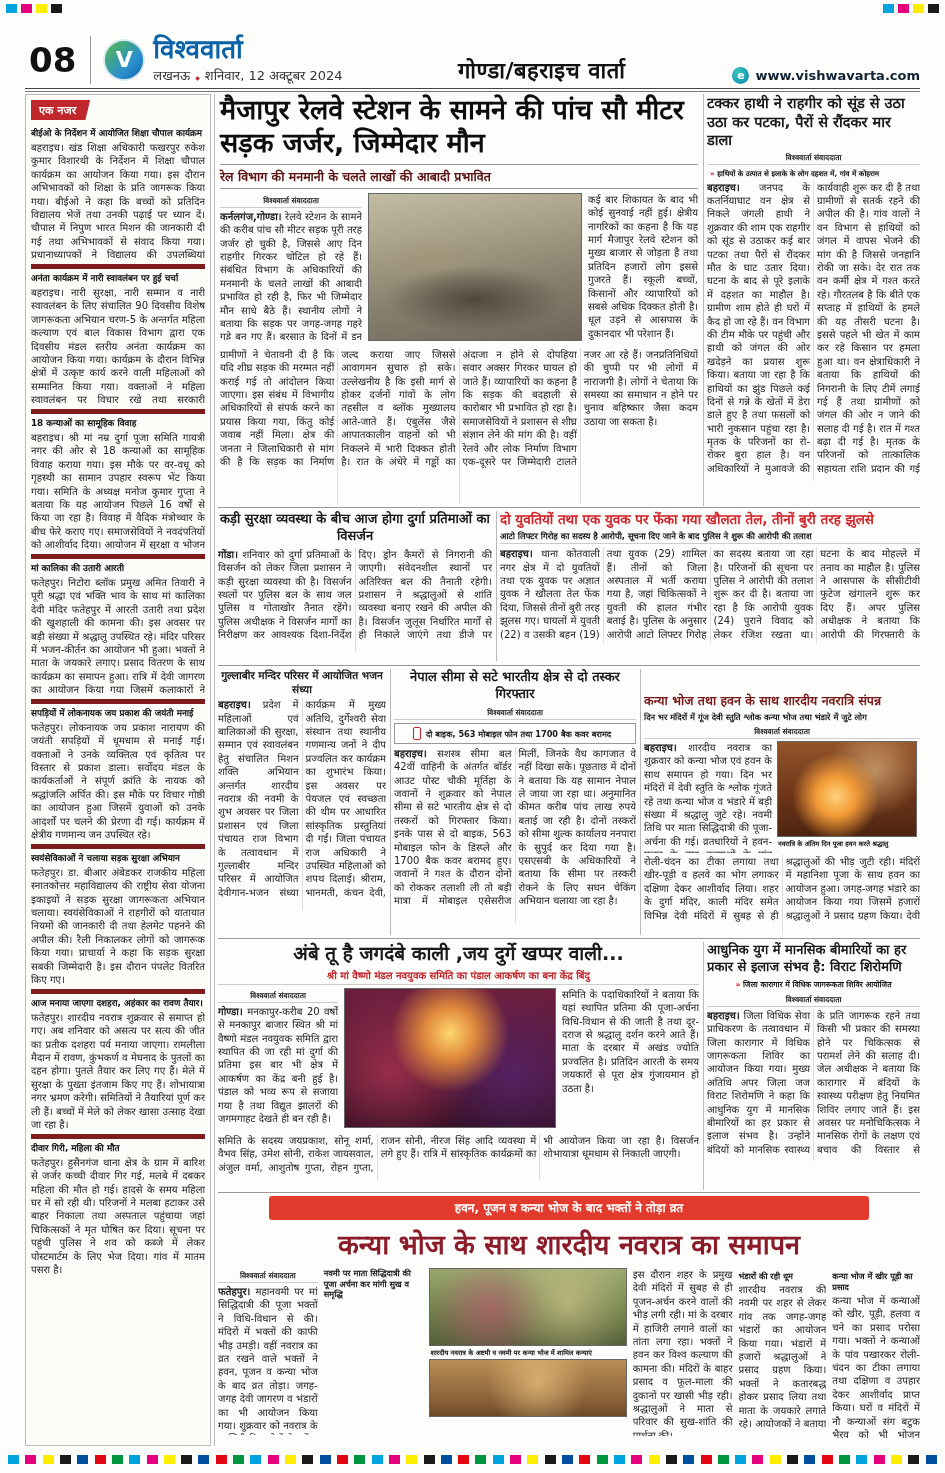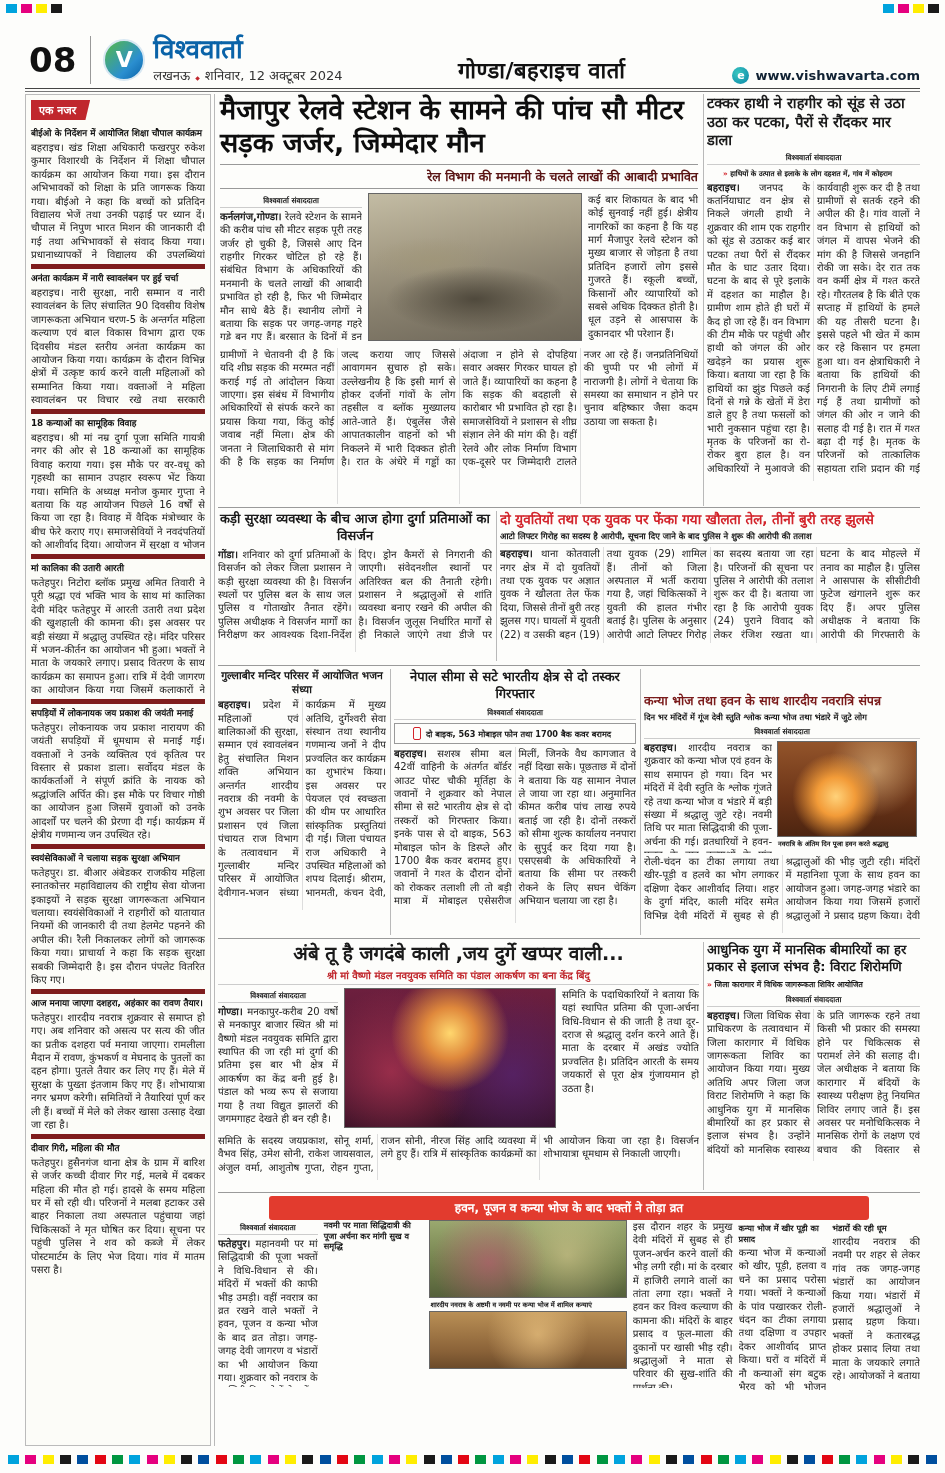--- a/index.html
+++ b/index.html
@@ -41,35 +41,35 @@
   
   .eknajar { left:25px; top:94px; width:186px; height:1352px; border:1px solid #bbb; padding:4px 5px; background:#fcfcf8; }
   .eknajar-tab { display:inline-block; background:#c0272d; color:#fff; font-size:11px; font-weight:bold; padding:2px 14px 3px 8px; clip-path:polygon(0 0,100% 0,92% 100%,0 100%); margin-bottom:4px; }
   .en-item { border-bottom:5px solid #7f1d1d; padding:4px 0 5px; }
   .en-item h4 { font-size:8.8px; line-height:1.25; color:#101010; margin-bottom:2px; }
   .en-item .body { max-height:118px; }
 
   
   .lead { left:218px; top:94px; width:482px; height:412px; padding:0 2px; }
   .lead h1 { font-size:27px; line-height:1.22; font-weight:bold; color:#0d0d0d; }
-  .lead .subhead { font-size:12.5px; font-weight:bold; text-align:right; color:#5a1414; border-top:1px solid #999; border-bottom:1px solid #999; padding:3px 0; margin:4px 0; }
+  .lead .subhead { font-size:12.5px; font-weight:bold; text-align:left; color:#5a1414; border-top:1px solid #999; border-bottom:1px solid #999; padding:3px 0; margin:4px 0; }
   .lead-row { display:flex; gap:6px; height:150px; }
   .lead-row .lcol { width:142px; }
   .lead-row .rcol { width:110px; }
   .photo { border:1px solid #666; }
   .photo-road { flex:1; height:148px; background:
       radial-gradient(ellipse 70% 38% at 50% 72%, rgba(70,64,52,.85) 0%, rgba(70,64,52,0) 60%),
       radial-gradient(ellipse 40% 22% at 30% 45%, rgba(160,150,120,.7) 0%, rgba(160,150,120,0) 70%),
       linear-gradient(170deg,#c3bca4 0%,#a59c85 35%,#877f6d 65%,#6d6658 100%); }
   .lead .bottom { margin-top:5px; height:156px; }
 
   
   .elephant { left:707px; top:94px; width:213px; height:412px; }
   .elephant h2 { font-size:14.5px; line-height:1.28; font-weight:bold; }
-  .bullet-line { font-size:7.2px; font-weight:bold; margin:3px 16px; color:#111; }
+  .bullet-line { font-size:7.2px; font-weight:bold; margin:3px 3px; color:#111; }
   .bullet-line::before { content:"» "; color:#d2232a; font-weight:bold; }
   .elephant .body { height:300px; }
 
   
   .security { left:218px; top:511px; width:274px; height:150px; }
   .security h2 { font-size:13px; line-height:1.3; font-weight:bold; text-align:center; margin-bottom:3px; }
   .security .body { height:104px; }
   .oil { left:500px; top:511px; width:420px; height:150px; }
   .oil h2 { font-size:13.5px; line-height:1.28; font-weight:bold; color:#d2232a; }
   .oil .subhead { font-size:8.4px; font-weight:bold; margin:2px 0 3px; border-bottom:1px solid #ccc; padding-bottom:2px; }
@@ -102,21 +102,21 @@
   .ambe-row { display:flex; gap:6px; height:142px; }
   .ambe-row .body { flex:1; height:142px; }
   .photo-pandal { width:212px; height:140px; background:
       radial-gradient(circle at 50% 32%, #ffd76e 0%, #e0893c 18%, rgba(224,137,60,0) 42%),
       radial-gradient(circle at 22% 60%, rgba(200,60,90,.6) 0%, rgba(200,60,90,0) 45%),
       radial-gradient(circle at 80% 62%, rgba(90,40,130,.6) 0%, rgba(90,40,130,0) 45%),
       linear-gradient(180deg,#6d1f3e 0%,#4a1630 70%,#331024 100%); }
   .ambe .bottom { height:46px; margin-top:4px; }
   .mental { left:707px; top:942px; width:213px; height:248px; }
   .mental h2 { font-size:13px; line-height:1.3; font-weight:bold; }
-  .mental .kicker { font-size:7.6px; font-weight:bold; margin:3px 0; }
+  .mental .kicker { font-size:7.6px; font-weight:bold; margin:3px 0;text-align:center; }
   .mental .kicker::before { content:"» "; color:#d2232a; }
   .mental .body { height:152px; }
 
   
   .finale { left:218px; top:1196px; width:702px; height:250px; }
   .banner { width:600px; margin:0 auto; background:#e23b2e; color:#fff; font-size:12px; font-weight:bold; text-align:center; padding:3px 0 4px; border-radius:3px; }
   .finale h1 { font-size:27px; font-weight:bold; color:#8c1b2a; text-align:center; margin:5px 0 6px; }
   .fin-row { display:flex; gap:6px; height:172px; }
   .fin-col { width:100px; }
   .fin-col .body { height:150px; }
@@ -286,43 +286,44 @@
 
   <section class="mental">
     <h2>आधुनिक युग में मानसिक बीमारियों का हर प्रकार से इलाज संभव है: विराट शिरोमणि</h2>
     <div class="kicker">जिला कारागार में विधिक जागरूकता शिविर आयोजित</div>
     <div class="byline">विश्ववार्ता संवाददाता</div>
     <p class="body cols2"><b class="dl">बहराइच।</b> <span>जिला विधिक सेवा प्राधिकरण के तत्वावधान में जिला कारागार में विधिक जागरूकता शिविर का आयोजन किया गया। मुख्य अतिथि अपर जिला जज विराट शिरोमणि ने कहा कि आधुनिक युग में मानसिक बीमारियों का हर प्रकार से इलाज संभव है। उन्होंने बंदियों को मानसिक स्वास्थ्य के प्रति जागरूक रहने तथा किसी भी प्रकार की समस्या होने पर चिकित्सक से परामर्श लेने की सलाह दी। जेल अधीक्षक ने बताया कि कारागार में बंदियों के स्वास्थ्य परीक्षण हेतु नियमित शिविर लगाए जाते हैं। इस अवसर पर मनोचिकित्सक ने मानसिक रोगों के लक्षण एवं बचाव की विस्तार से जानकारी दी। शिविर में बड़ी संख्या में बंदी उपस्थित रहे। अंत में सभी को विधिक सहायता के अधिकारों की जानकारी दी गई।</span></p>
   </section>
 
   <section class="finale">
     <div class="banner">हवन, पूजन व कन्या भोज के बाद भक्तों ने तोड़ा व्रत</div>
+    <h1>कन्या भोज के साथ शारदीय नवरात्र का समापन</h1>
     <div class="fin-row">
       <div class="fin-col">
         <div class="byline">विश्ववार्ता संवाददाता</div>
         <p class="body"><b class="dl">फतेहपुर।</b> <span>महानवमी पर मां सिद्धिदात्री की पूजा भक्तों ने विधि-विधान से की। मंदिरों में भक्तों की काफी भीड़ उमड़ी। वहीं नवरात्र का व्रत रखने वाले भक्तों ने हवन, पूजन व कन्या भोज के बाद व्रत तोड़ा। जगह-जगह देवी जागरण व भंडारों का भी आयोजन किया गया। शुक्रवार को नवरात्र के आखिरी दिन लोगों ने घरों व देवी मंदिरों में हवन-पूजन कराया।</span></p>
       </div>
       <div class="fin-col">
         <div class="sub-bold">नवमी पर माता सिद्धिदात्री की पूजा अर्चना कर मांगी सुख व समृद्धि</div>
       </div>
       <div class="fin-photos">
         <div class="photo photo-kanya1"></div>
         <div class="caption">शारदीय नवरात्र के अष्टमी व नवमी पर कन्या भोज में शामिल कन्याएं</div>
         <div class="photo photo-kanya2"></div>
       </div>
       <div class="fin-col">
         <p class="body" style="height:168px;">इस दौरान शहर के प्रमुख देवी मंदिरों में सुबह से ही पूजन-अर्चन करने वालों की भीड़ लगी रही। मां के दरबार में हाजिरी लगाने वालों का तांता लगा रहा। भक्तों ने हवन कर विश्व कल्याण की कामना की। मंदिरों के बाहर प्रसाद व फूल-माला की दुकानों पर खासी भीड़ रही। श्रद्धालुओं ने माता से परिवार की सुख-शांति की प्रार्थना की।</p>
       </div>
       <div class="fin-col" style="width:88px;">
+        <div class="crosshead">भंडारों की रही धूम</div>
+        <p class="body" style="height:148px;">शारदीय नवरात्र की नवमी पर शहर से लेकर गांव तक जगह-जगह भंडारों का आयोजन किया गया। भंडारों में हजारों श्रद्धालुओं ने प्रसाद ग्रहण किया। भक्तों ने कतारबद्ध होकर प्रसाद लिया तथा माता के जयकारे लगाते रहे। आयोजकों ने बताया कि भंडारा देर शाम तक चलता रहा।</p>
+      </div>
+      <div class="fin-col" style="width:88px;">
         <div class="crosshead">कन्या भोज में खीर पूड़ी का प्रसाद</div>
         <p class="body" style="height:148px;">कन्या भोज में कन्याओं को खीर, पूड़ी, हलवा व चने का प्रसाद परोसा गया। भक्तों ने कन्याओं के पांव पखारकर रोली-चंदन का टीका लगाया तथा दक्षिणा व उपहार देकर आशीर्वाद प्राप्त किया। घरों व मंदिरों में नौ कन्याओं संग बटुक भैरव को भी भोजन कराया गया।</p>
-      </div>
-      <div class="fin-col" style="width:88px;">
-        <div class="crosshead">भंडारों की रही धूम</div>
-        <p class="body" style="height:148px;">शारदीय नवरात्र की नवमी पर शहर से लेकर गांव तक जगह-जगह भंडारों का आयोजन किया गया। भंडारों में हजारों श्रद्धालुओं ने प्रसाद ग्रहण किया। भक्तों ने कतारबद्ध होकर प्रसाद लिया तथा माता के जयकारे लगाते रहे। आयोजकों ने बताया कि भंडारा देर शाम तक चलता रहा।</p>
       </div>
     </div>
   </section>
 
   <div class="vrule" style="left:214px; top:94px; height:1352px;"></div>
   <div class="vrule" style="left:703px; top:94px; height:412px;"></div>
   <div class="vrule" style="left:496px; top:511px; height:150px;"></div>
   <div class="vrule" style="left:390px; top:669px; height:266px;"></div>
   <div class="vrule" style="left:640px; top:669px; height:266px;"></div>
   <div class="vrule" style="left:703px; top:942px; height:248px;"></div>

